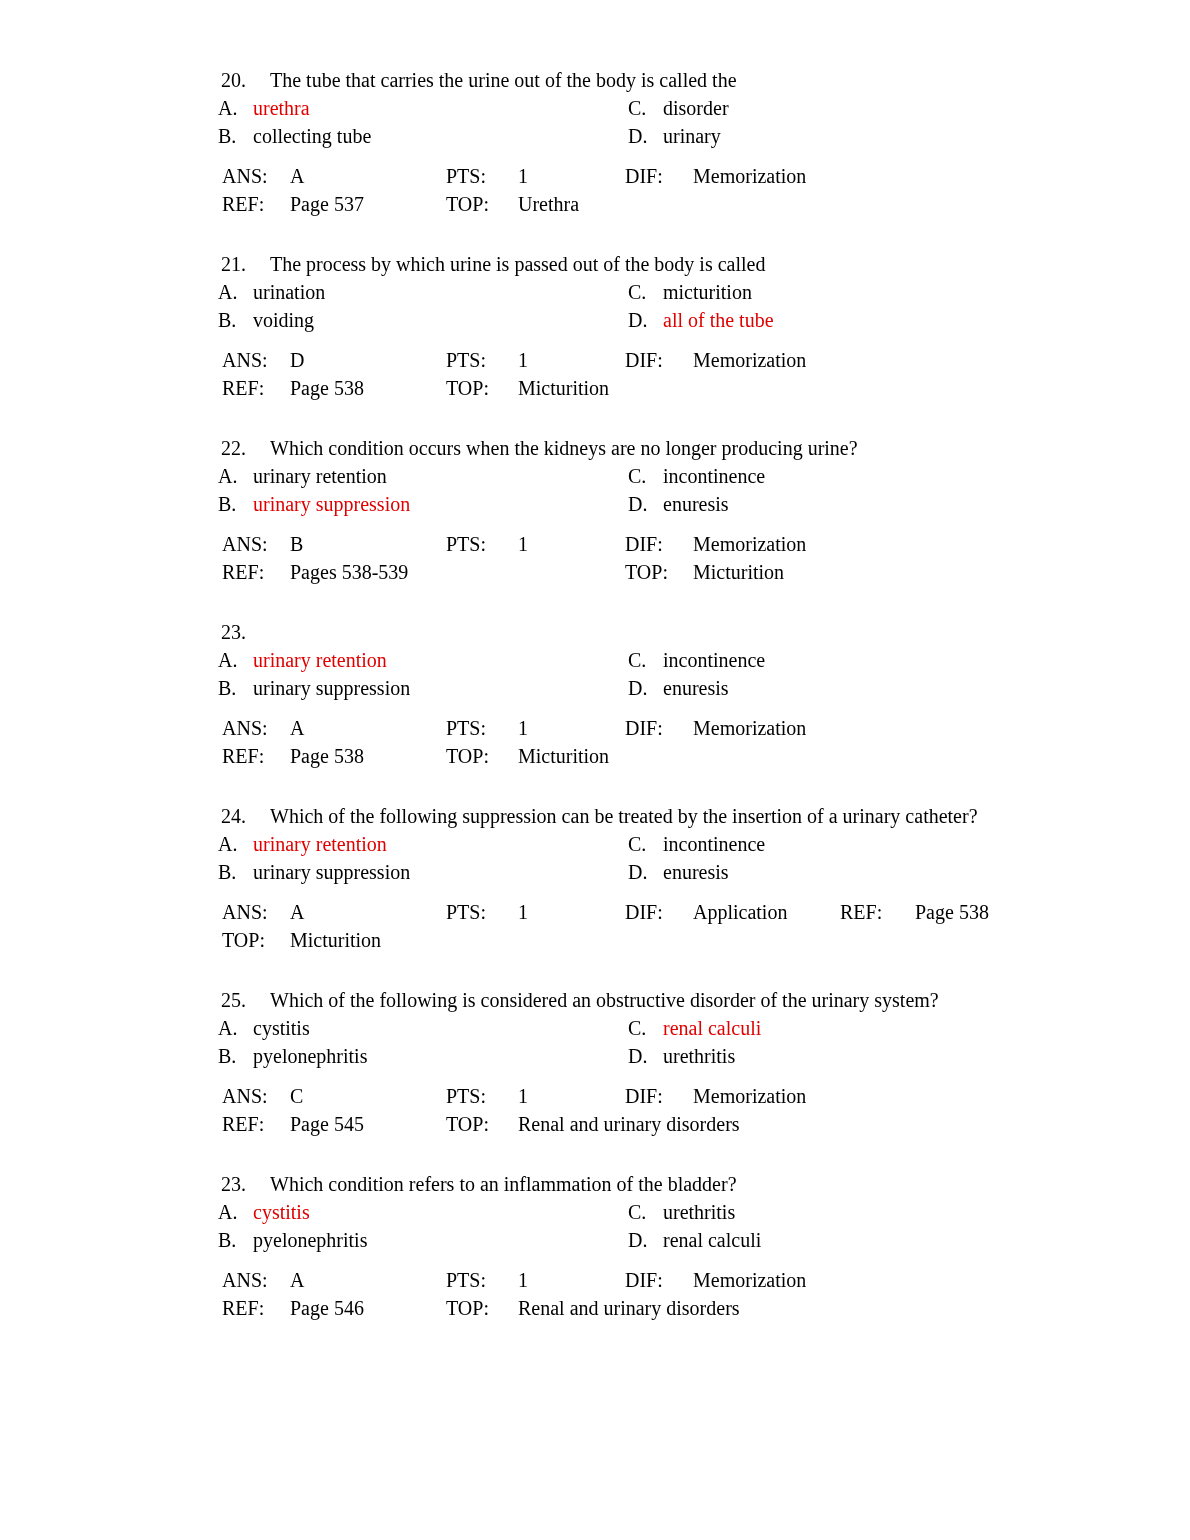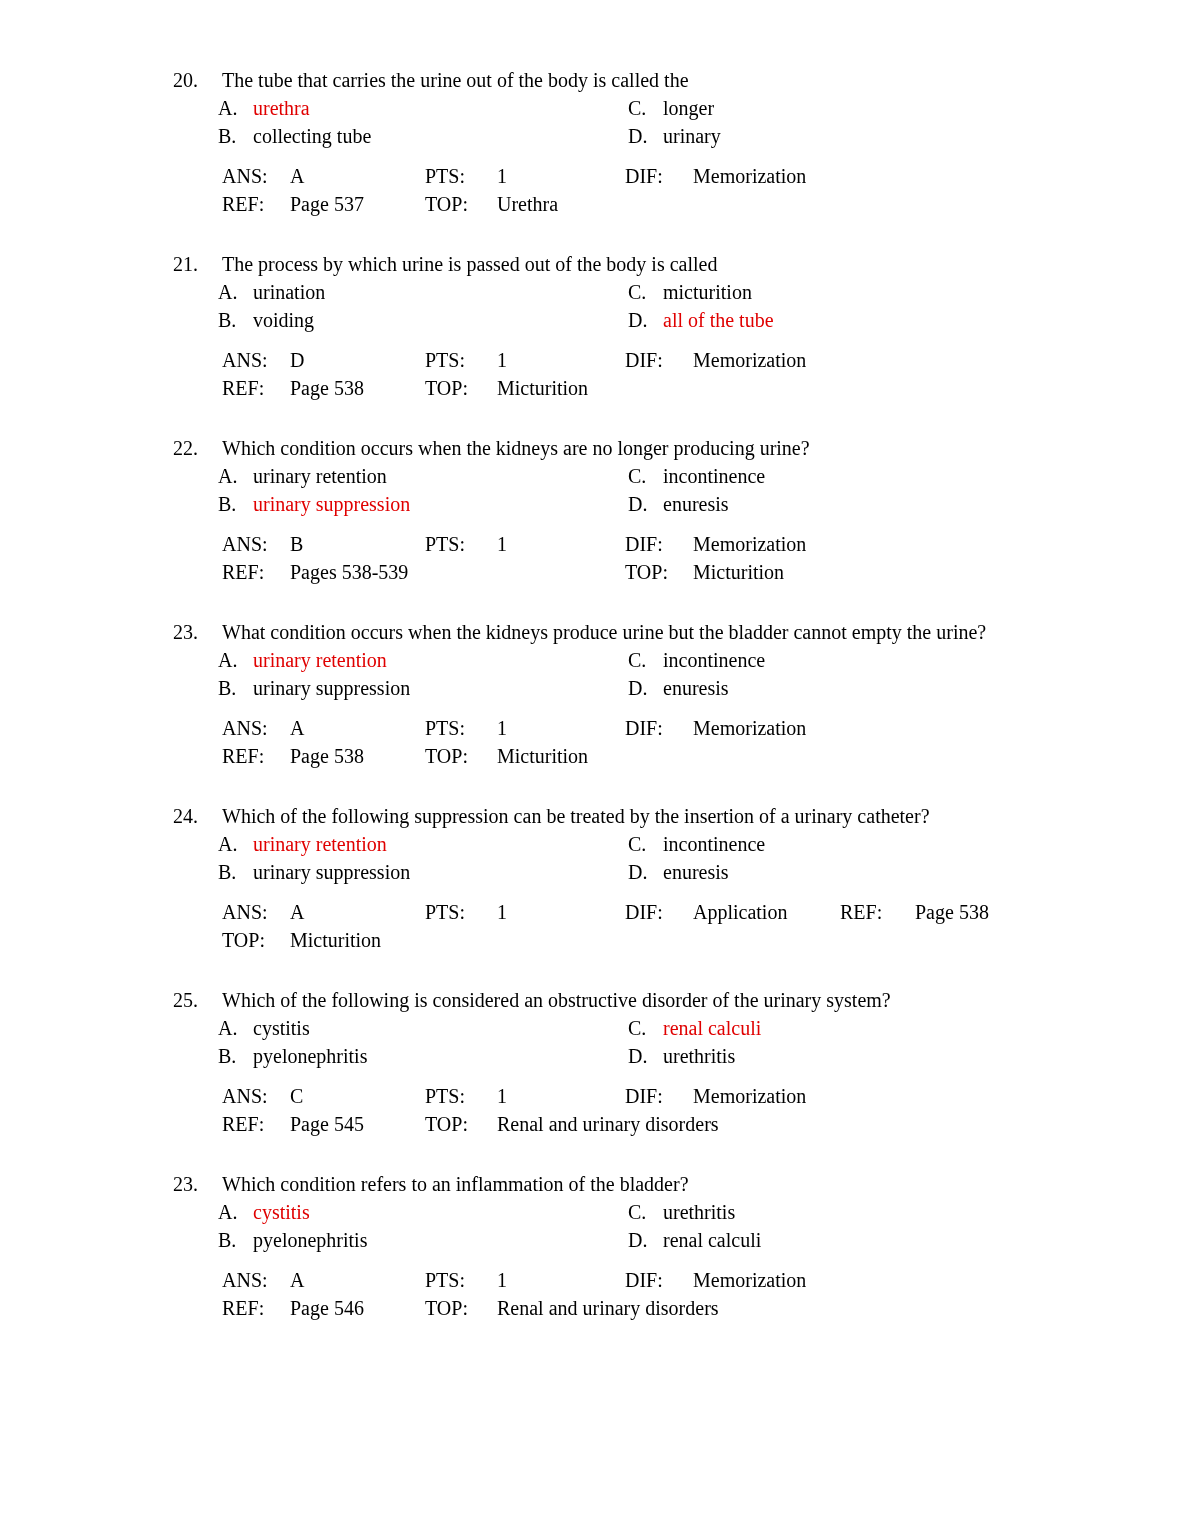--- a/index.html
+++ b/index.html
@@ -21,20 +21,21 @@
     width: 1190px;
     height: 1540px;
     padding: 66px 60px 40px 173px;
   }
   .question {
     margin-bottom: 32px;
   }
   .q-line {
     display: flex;
     align-items: flex-start;
+    margin-left: 48px;
   }
   .q-num {
     flex: 0 0 49px;
     width: 49px;
   }
   .q-text {
     flex: 0 1 auto;
     max-width: 832px;
   }
   .opts {
@@ -58,21 +59,21 @@
     position: relative;
     height: 28px;
   }
   .pair { position: absolute; top: 0; white-space: nowrap; }
   .pair.c1 { left: 49px; }
   .pair.c2 { left: 252px; }
   .pair.c3 { left: 452px; }
   .pair.c4 { left: 667px; }
   .m-label { display: inline-block; }
   .pair.c1 .m-label { width: 68px; }
-  .pair.c2 .m-label { width: 72px; }
+  .pair.c2 .m-label { width: 72px; margin-left: 21px; }
   .pair.c3 .m-label { width: 68px; }
   .pair.c4 .m-label { width: 75px; }
 </style>
 </head>
 <body>
 
 <div class="page">
   <div>
       <div class="question">
         <div class="q-line">
@@ -86,21 +87,21 @@
               <span class="opt-text red">urethra</span>
             </div>
             <div class="opt">
               <span class="opt-letter">B.</span>
               <span class="opt-text">collecting tube</span>
             </div>
           </div>
           <div class="opt-col right">
             <div class="opt">
               <span class="opt-letter">C.</span>
-              <span class="opt-text">longer</span>
+              <span class="opt-text">disorder</span>
             </div>
             <div class="opt">
               <span class="opt-letter">D.</span>
               <span class="opt-text">urinary</span>
             </div>
           </div>
         </div>
         <div class="meta">
           <div class="meta-row">
             <span class="pair c1"><span class="m-label">ANS:</span><span class="m-value">A</span></span>
@@ -187,21 +188,20 @@
           </div>
           <div class="meta-row">
             <span class="pair c1"><span class="m-label">REF:</span><span class="m-value">Pages 538-539</span></span>
             <span class="pair c3"><span class="m-label">TOP:</span><span class="m-value">Micturition</span></span>
           </div>
         </div>
       </div>
       <div class="question">
         <div class="q-line">
           <span class="q-num">23.</span>
-          <span class="q-text">What condition occurs when the kidneys produce urine but the bladder cannot empty the urine?</span>
         </div>
         <div class="opts">
           <div class="opt-col left">
             <div class="opt">
               <span class="opt-letter">A.</span>
               <span class="opt-text red">urinary retention</span>
             </div>
             <div class="opt">
               <span class="opt-letter">B.</span>
               <span class="opt-text">urinary suppression</span>

